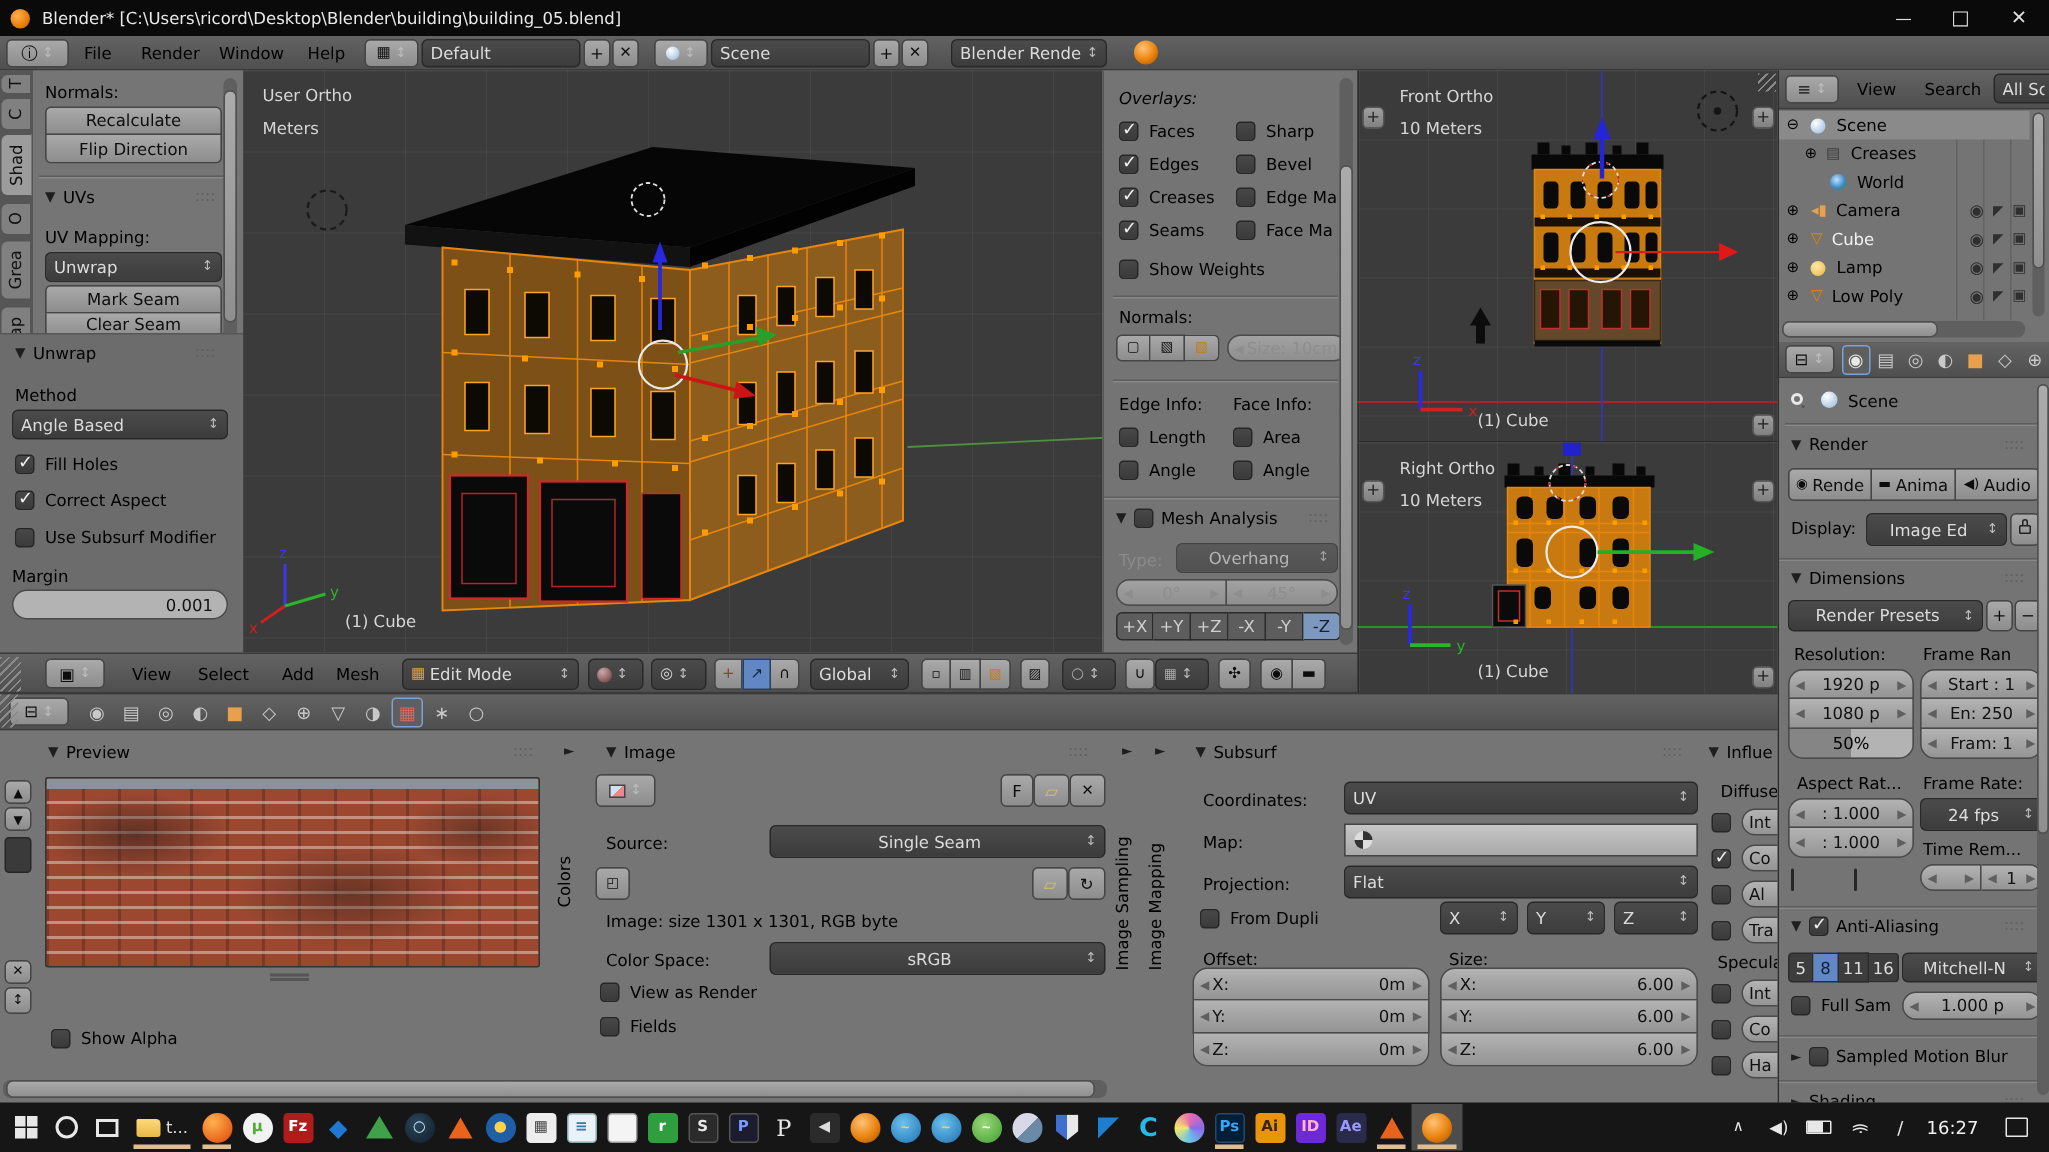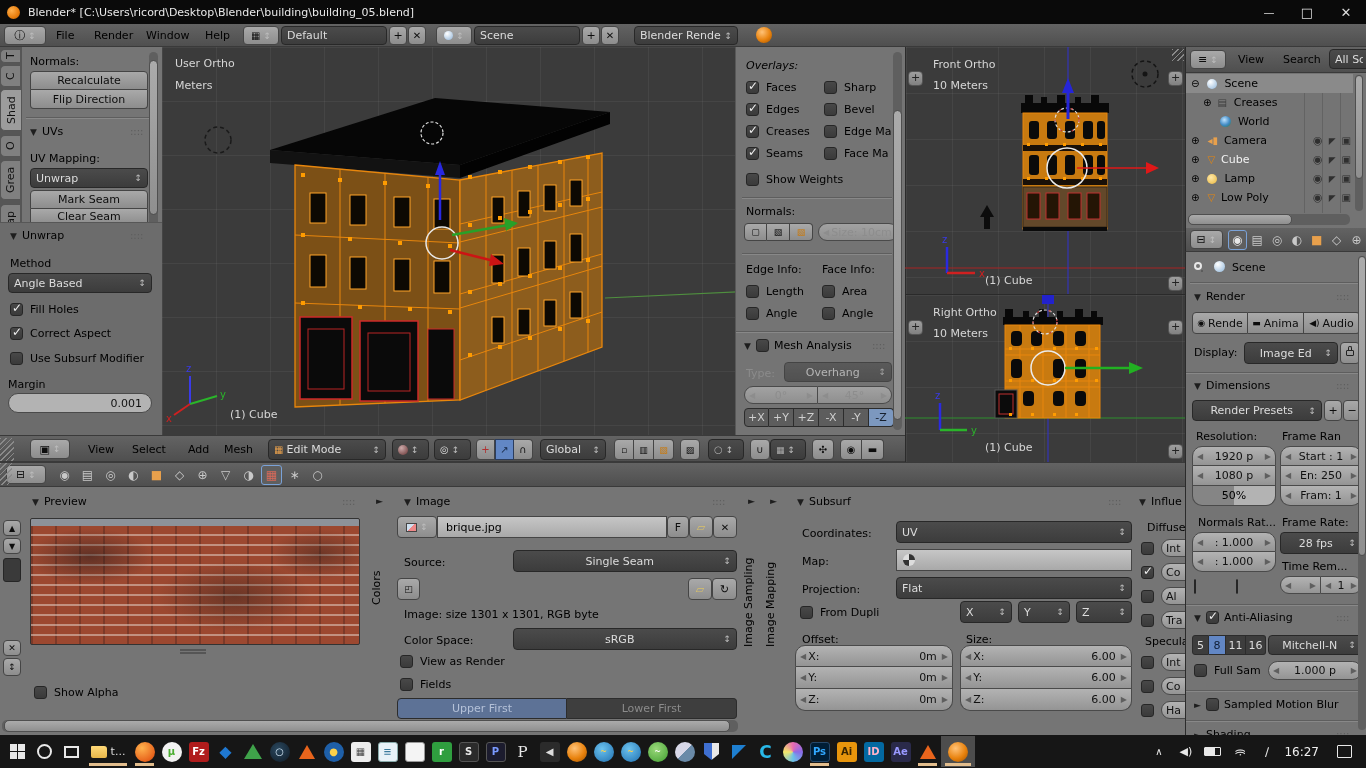--- a/index.html
+++ b/index.html
@@ -774,34 +774,34 @@
     <div class="step ab" style="left:94px;top:214px;width:82px;height:20px;border-radius:0;border-top:none;">
         <span class="sa">◀</span>
         <span class="mid">En: 250</span>
         <span class="sa">▶</span>
       </div>
     <div class="step ab" style="left:94px;top:234px;width:82px;height:20px;border-radius:0 0 10px 10px;border-top:none;">
         <span class="sa">◀</span>
         <span class="mid">Fram: 1</span>
         <span class="sa">▶</span>
       </div>
-    <span class="ab lb" style="left:12px;top:264px;">Normals Rat...</span>
+    <span class="ab lb" style="left:12px;top:264px;">Aspect Rat...</span>
     <span class="ab lb" style="left:96px;top:264px;">Frame Rate:</span>
     <div class="step ab" style="left:6px;top:280px;width:84px;height:20px;border-radius:10px 10px 0 0;">
         <span class="sa">◀</span>
         <span class="mid">: 1.000</span>
         <span class="sa">▶</span>
       </div>
     <div class="step ab" style="left:6px;top:300px;width:84px;height:20px;border-radius:0 0 10px 10px;border-top:none;">
         <span class="sa">◀</span>
         <span class="mid">: 1.000</span>
         <span class="sa">▶</span>
       </div>
     <div class="drop ab" style="left:94px;top:280px;width:82px;height:22px;">
-        <span class="txt">28 fps</span>
+        <span class="txt">24 fps</span>
         <span class="ud">↕</span>
       </div>
     <span class="ab lb" style="left:96px;top:308px;">Time Rem...</span>
     <div class="step ab" style="left:94px;top:324px;width:41px;height:18px;border-radius:10px 0 0 10px;">
         <span class="sa">◀</span>
         <span class="mid"></span>
         <span class="sa">▶</span>
       </div>
     <div class="step ab" style="left:135px;top:324px;width:41px;height:18px;border-radius:0 10px 10px 0;border-left:none;">
         <span class="sa">◀</span>
@@ -904,23 +904,20 @@
 
     <div class="ph ab" style="left:404px;top:8px;">
         <span class="tri">▼</span>
         <span>Image</span>
       </div>
     <span class="grip ab" style="left:712px;top:9px;">::::</span>
     <div class="btn ab" style="left:397px;top:29px;width:40px;height:22px;">
         <span style="width:11px;height:9px;background:linear-gradient(135deg,#cfe0f0 50%,#e88 50%);border:1px solid #444;"></span>
         <span class="ud">↕</span>
       </div>
-    <div class="ab" style="left:437px;top:29px;width:230px;height:22px;background:linear-gradient(#c6c6c6,#a9a9a9);border:1px solid #454545;display:flex;align-items:center;padding-left:8px;">
-        <span>brique.jpg</span>
-      </div>
     <div class="btn ab" style="left:667px;top:29px;width:22px;height:22px;">
         <span>F</span>
       </div>
     <div class="btn ab" style="left:689px;top:29px;width:24px;height:22px;">
         <span style="color:#d8c06a;">▱</span>
       </div>
     <div class="btn ab" style="left:713px;top:29px;width:24px;height:22px;font-size:10px;">✕</div>
     <span class="ab lb" style="left:404px;top:69px;">Source:</span>
     <div class="drop ab" style="left:513px;top:63px;width:224px;height:22px;">
         <span class="txt">Single Seam</span>
@@ -942,24 +939,20 @@
         <span class="ud">↕</span>
       </div>
     <div class="crow ab" style="left:400px;top:168px;">
         <span class="chk"></span>
         <span>View as Render</span>
       </div>
     <div class="crow ab" style="left:400px;top:191px;">
         <span class="chk"></span>
         <span>Fields</span>
       </div>
-    <div class="seg ab" style="left:397px;top:211px;height:21px;">
-      <div style="width:170px;background:#5d7296;color:#b4c1d8;border-radius:4px 0 0 4px;">Upper First</div>
-      <div style="width:170px;background:#3e3e3e;color:#8b8b8b;border-left:none;border-radius:0 4px 4px 0;">Lower First</div>
-    </div>
 
     <span class="tri ab" style="left:748px;top:9px;">►</span>
     <span class="tri ab" style="left:770px;top:9px;">►</span>
     <span class="ab vt lb" style="left:742px;top:30px;height:130px;">Image Sampling</span>
     <span class="ab vt lb" style="left:764px;top:30px;height:130px;">Image Mapping</span>
 
     <div class="ph ab" style="left:797px;top:8px;">
         <span class="tri">▼</span>
         <span>Subsurf</span>
       </div>
@@ -1182,21 +1175,21 @@
     <div class="tbi">
         <span class="cir" style="background:conic-gradient(#e86ab0,#8a6ae8,#6ac2e8,#f2e86a,#e86ab0);"></span>
       </div>
     <div class="tbi open">
         <span class="sq" style="background:#001e36;border:1px solid #26486a;color:#31a8ff;">Ps</span>
       </div>
     <div class="tbi">
         <span class="sq" style="background:#e8950c;color:#3a2500;">Ai</span>
       </div>
     <div class="tbi">
-        <span class="sq" style="background:#0369a1;color:#ffb3c8;">ID</span>
+        <span class="sq" style="background:#6d28d9;color:#ffb3c8;">ID</span>
       </div>
     <div class="tbi">
         <span class="sq" style="background:#2a2a4a;color:#9999ff;">Ae</span>
       </div>
     <div class="tbi open">
         <span style="width:0;height:0;border-left:8px solid transparent;border-right:8px solid transparent;border-bottom:14px solid #e8641c;"></span>
       </div>
     <div class="tbi act open" style="width:34px;">
         <span class="cir" style="background:radial-gradient(circle at 38% 32%,#ffc277,#e8820d 55%,#9c5000);"></span>
       </div>

